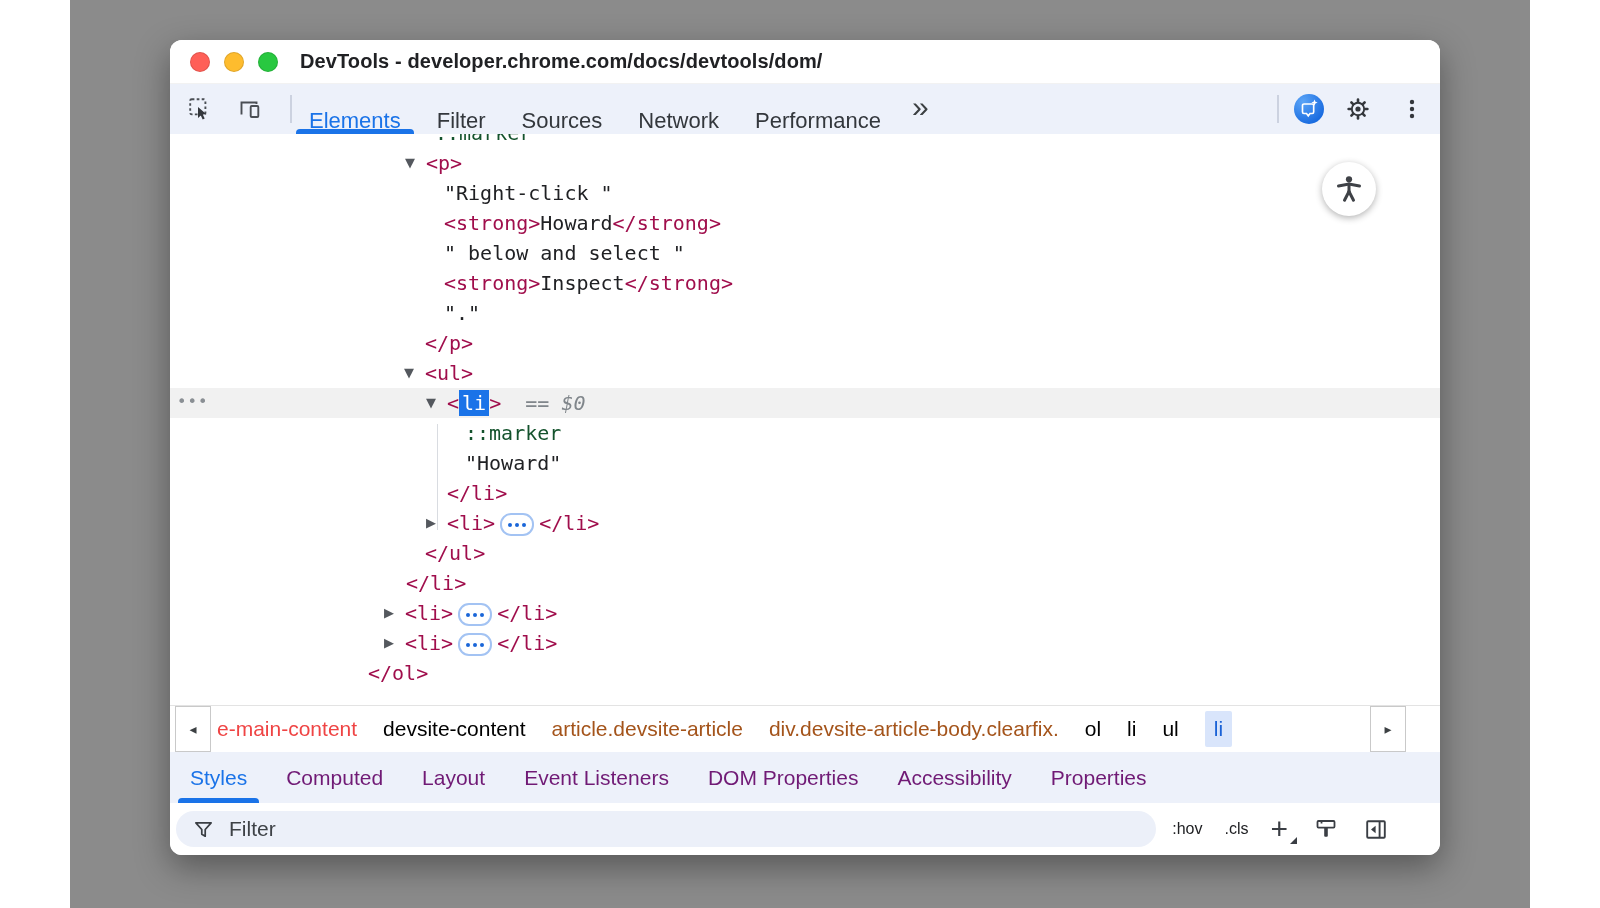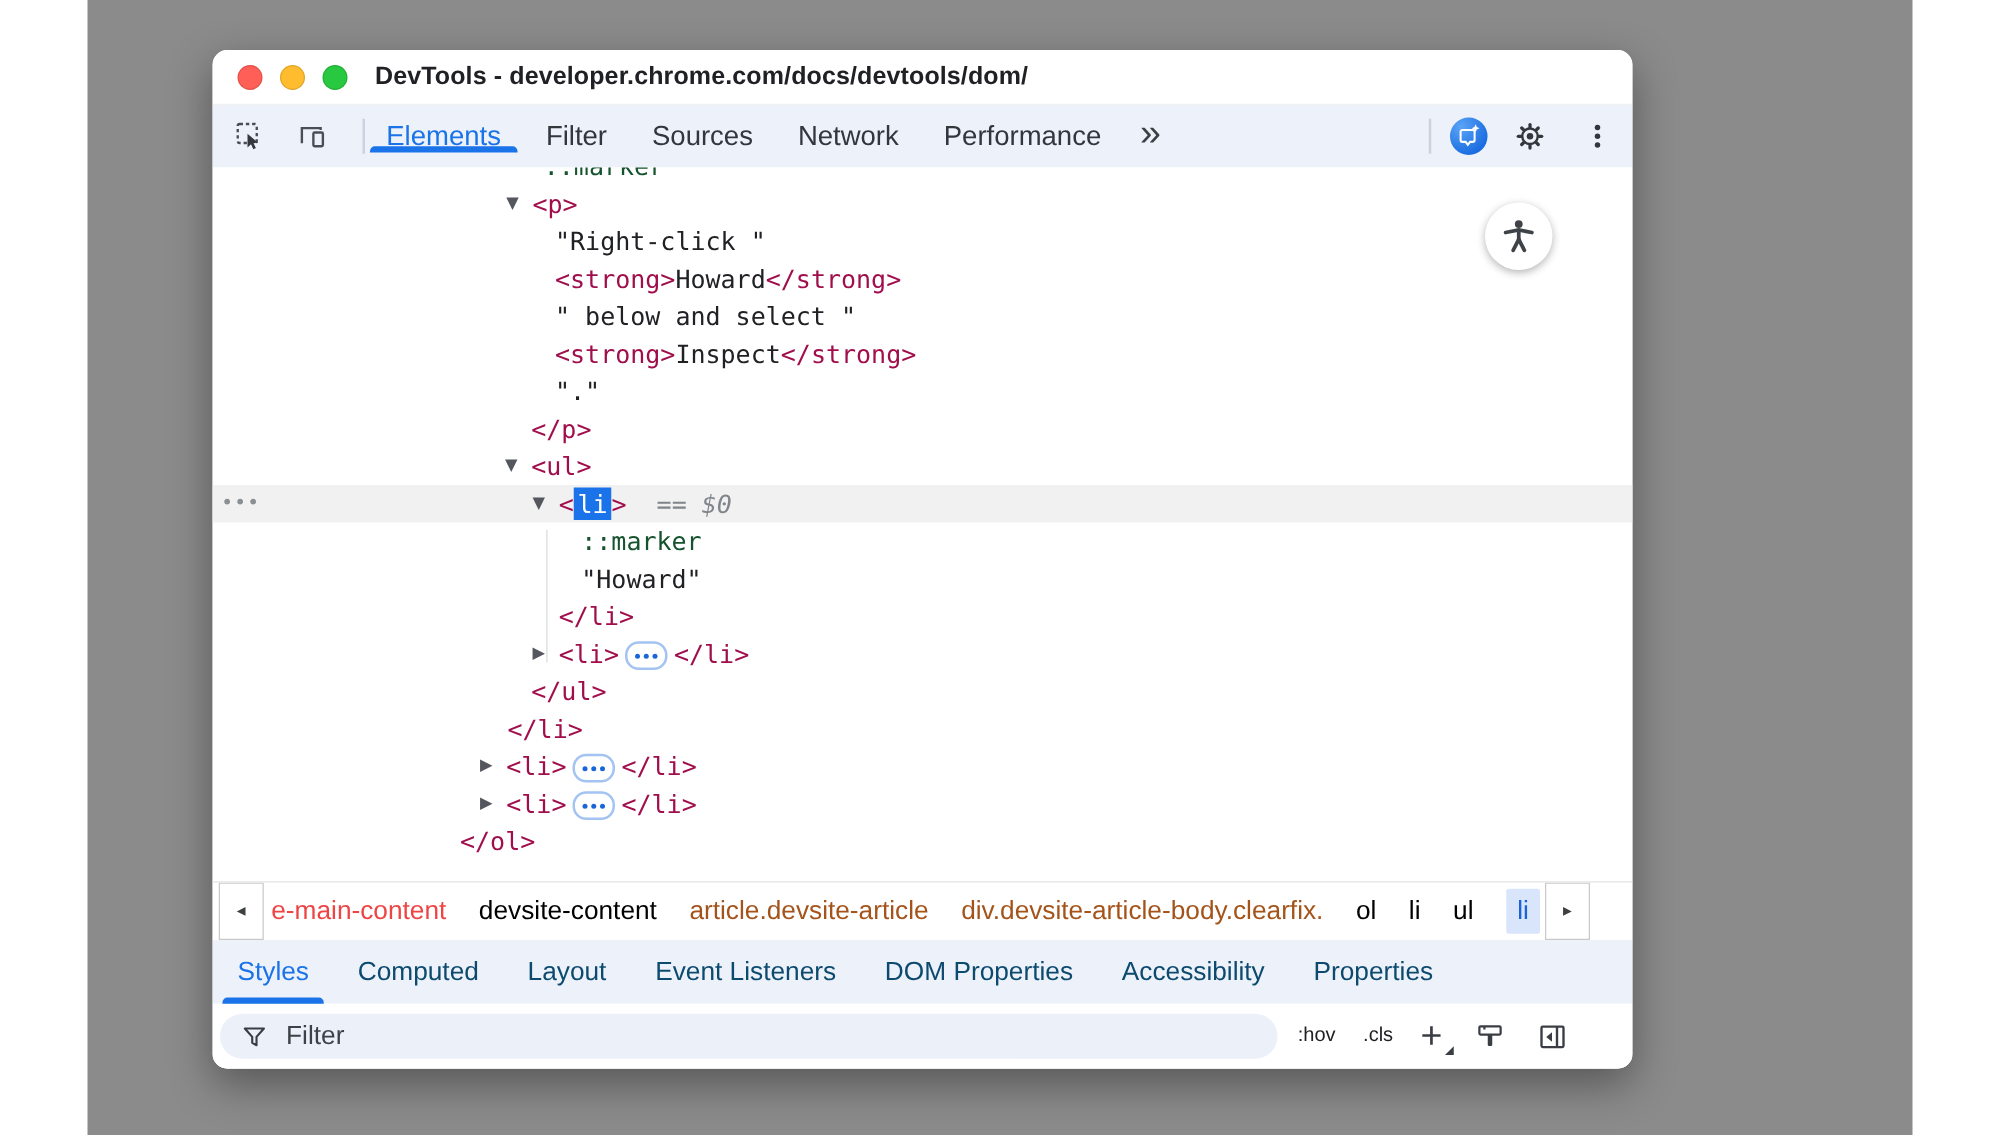--- a/index.html
+++ b/index.html
@@ -1,37 +1,37 @@
 <!DOCTYPE html>
 <html><head>
 <meta charset="utf-8">
 <style>
   html,body{margin:0;padding:0;}
   body{width:1600px;height:908px;position:relative;background:#ffffff;overflow:hidden;
        font-family:"Liberation Sans",sans-serif;}
   .backdrop{position:absolute;left:70px;right:70px;top:0;bottom:0;background:#8b8b8b;}
 
-  .window{position:absolute;left:170px;top:40px;width:1136px;height:815px;background:#fff;
+  .window{position:absolute;left:170px;top:40px;width:1270px;height:815px;background:#fff;
           border-radius:12px;box-shadow:0 12px 34px rgba(0,0,0,.38);overflow:hidden;}
 
   
   .titlebar{height:44px;display:flex;align-items:center;background:#fff;
             border-bottom:1px solid rgba(0,0,0,0.05);box-sizing:border-box;}
   .lights{display:flex;gap:14px;margin-left:20px;}
   .light{width:20px;height:20px;border-radius:50%;box-shadow:inset 0 0 0 1px rgba(0,0,0,.12);}
   .light.red{background:#ff5f57}.light.yellow{background:#febc2e}.light.green{background:#28c840}
   .title{margin-left:22px;font-weight:bold;font-size:20px;color:#202124;letter-spacing:.1px;}
 
   
   .toolbar{height:50px;background:#edf1fa;display:flex;align-items:center;padding-left:18px;
            position:relative;}
   .tb-icon{width:24px;height:24px;display:flex;align-items:center;justify-content:center;flex:0 0 auto;}
   .mr26{margin-right:26px}.mr28{margin-right:28px}
   .vsep{width:2px;height:28px;background:#ccd2e0;flex:0 0 auto;}
-  .tabs{display:flex;align-items:center;height:50px;margin-left:2px;}
+  .tabs{display:flex;align-items:flex-end;height:50px;margin-left:2px;}
   .tab{display:flex;align-items:center;padding:0 15px;margin-right:6px;font-size:22px;color:#33373c;
        position:relative;white-space:nowrap;}
   .tab.selected{color:#1a73e8;}
   .tab.selected::after{content:"";position:absolute;left:2px;right:2px;bottom:0;height:5px;
        background:#1a73e8;border-radius:4px 4px 0 0;}
   .more-tabs{font-size:30px;color:#3c4043;padding:0 10px;display:flex;align-items:center;height:50px;
        margin-top:-4px;}
   .tb-right{position:absolute;right:16px;top:0;height:50px;display:flex;align-items:center;}
   .ai-circle{width:30px;height:30px;border-radius:50%;margin:0 22px 0 15px;
        background:radial-gradient(circle at 30% 25%,#5aa4f7,#1a6ce0 75%);
@@ -72,21 +72,21 @@
   .crumb-items{display:flex;align-items:center;gap:26px;margin-left:47px;font-size:21px;
           white-space:nowrap;}
   .crumb.plain{color:#ef4444}
   .crumb.tag{color:#000000}
   .crumb.cls{color:#a4541b}
   .crumb.selected{color:#1a62d6;background:#d9e5fb;padding:6px 9px;border-radius:2px;}
 
   
   .styles-tabs{height:51px;background:#edf1fa;display:flex;align-items:stretch;padding-left:8px;}
   .s-tab{display:flex;align-items:center;padding:0 12px;margin-right:15px;font-size:21px;
-         color:#0c4a6e;position:relative;white-space:nowrap;}
+         color:#701a75;position:relative;white-space:nowrap;}
   .s-tab.selected{color:#1a73e8;}
   .s-tab.selected::after{content:"";position:absolute;left:0;right:0;bottom:0;height:5px;
          background:#1a73e8;border-radius:4px 4px 0 0;}
 
   
   .filter-row{height:52px;background:#fff;display:flex;align-items:center;padding:0 52px 0 6px;}
   .filter-pill{flex:1;height:36px;background:#ecf0f9;border-radius:18px;display:flex;
          align-items:center;padding:0 16px;margin-right:16px;box-sizing:border-box;}
   .filter-pill input{border:none;outline:none;background:transparent;font-size:21px;color:#202124;
          margin-left:12px;width:100%;font-family:"Liberation Sans",sans-serif;}

